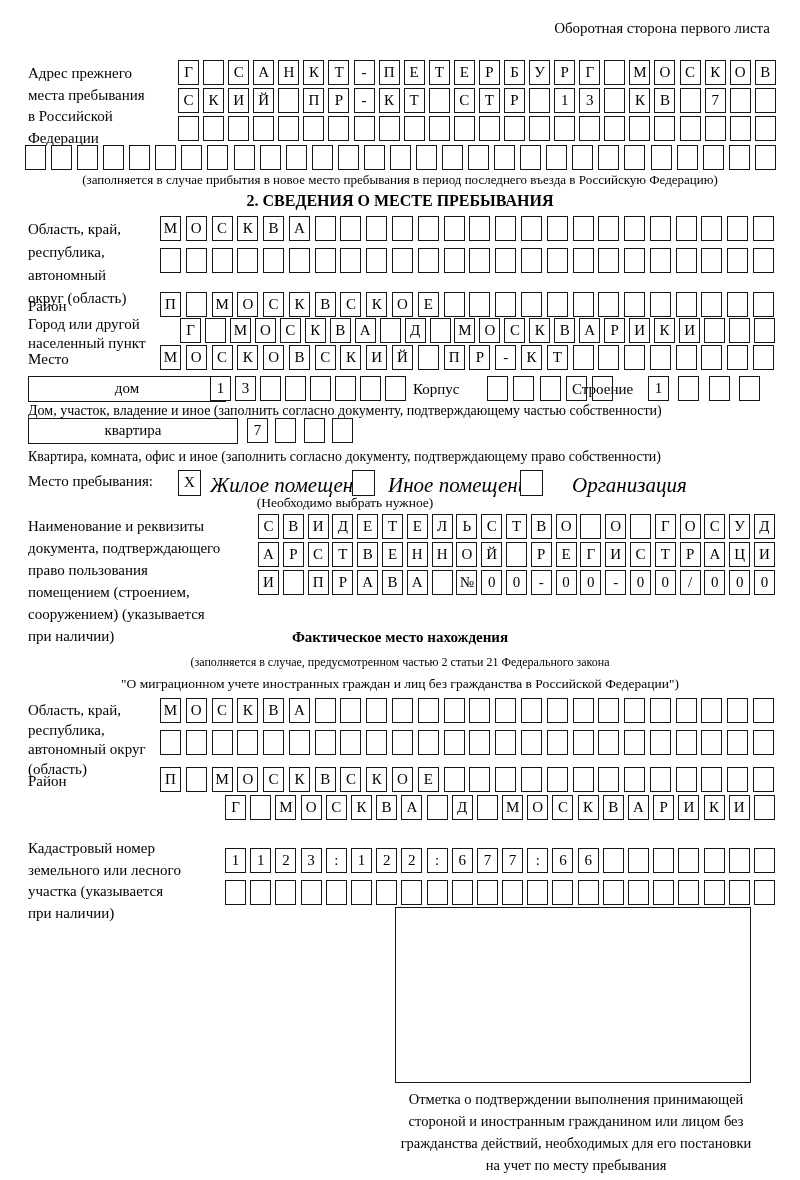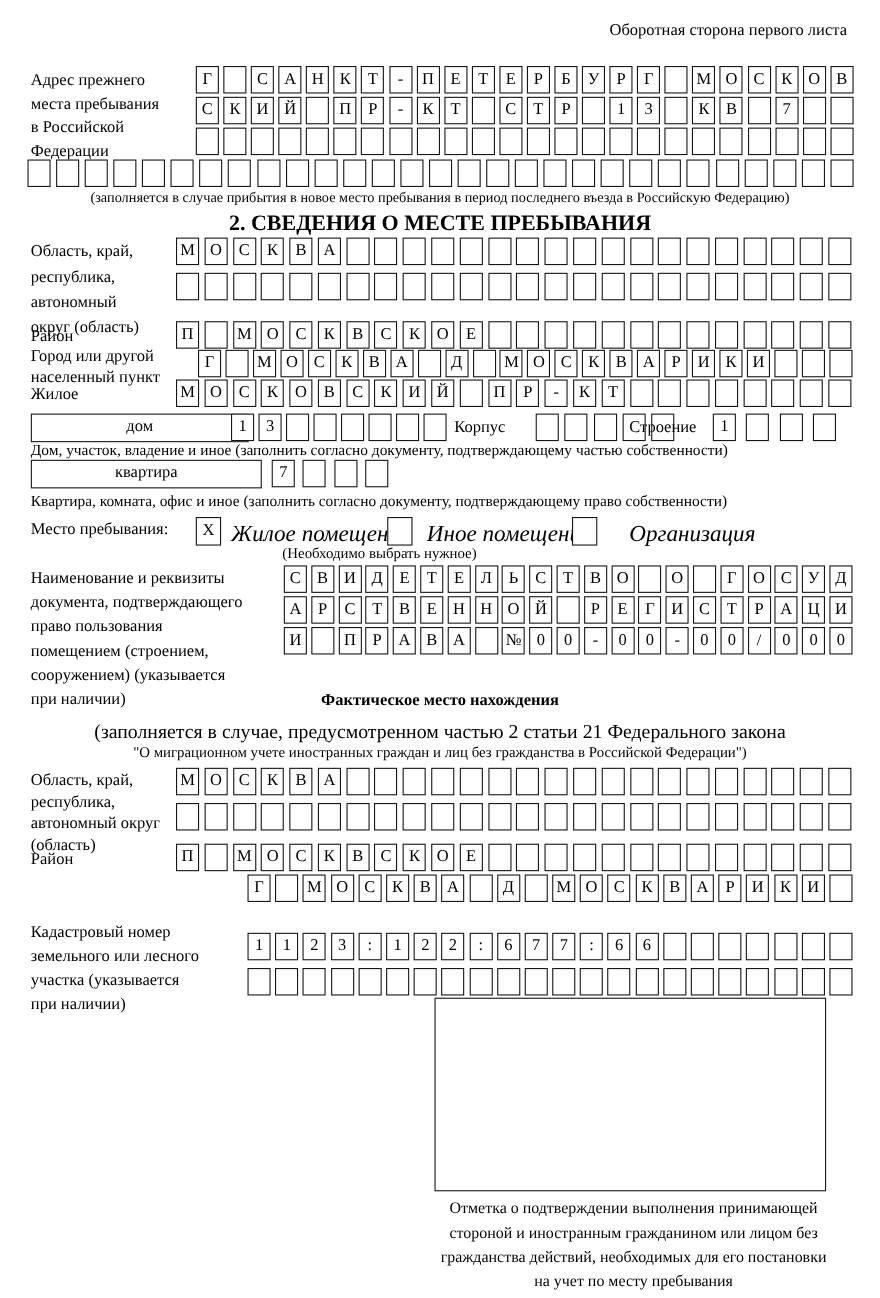--- a/index.html
+++ b/index.html
@@ -21,21 +21,21 @@
   
   #hdr-note{top:20px;right:30px;font-size:15px;}
   
   #lbl-prev{top:63px;left:28px;width:140px;}
   #r-prev1{top:60px;left:178px;width:598px;}
   #r-prev2{top:88px;left:178px;width:598px;}
   #r-prev3{top:116px;left:178px;width:598px;}
   #r-prev4{top:145px;left:25px;width:751px;}
   #note-prev{top:172px;left:0;width:800px;}
   
-  #t-sec2{top:192px;left:0;width:800px;font-size:20px;}
+  #t-sec2{top:192px;left:0;width:800px;font-size:16px;}
   #lbl-reg2{top:218px;left:28px;width:112px;line-height:23px;}
   #r-reg2a{top:216px;left:160px;width:614px;}
   #r-reg2b{top:248px;left:160px;width:614px;}
   #lbl-dis2{top:296px;left:28px;}
   #r-dis2{top:292px;left:160px;width:614px;}
   #lbl-city2{top:315px;left:28px;width:132px;line-height:19px;}
   #r-city2{top:318px;left:180px;width:595px;}
   #lbl-street{top:349px;left:28px;}
   #r-street{top:345px;left:160px;width:614px;}
   #box-dom{top:376px;left:28px;width:198px;}
@@ -55,21 +55,21 @@
   #lbl-opt2{top:473px;left:388px;}
   #cb3{top:470px;left:520px;}
   #lbl-opt3{top:473px;left:572px;}
   #note-stay{top:495px;left:180px;width:330px;font-size:13.5px;}
   #lbl-doc{top:515px;left:28px;width:215px;line-height:22px;}
   #r-doc1{top:514px;left:258px;width:517px;}
   #r-doc2{top:542px;left:258px;width:517px;}
   #r-doc3{top:570px;left:258px;width:517px;}
   
   #t-fact{top:629px;left:0;width:800px;font-size:15px;}
-  #note-fact1{top:655px;left:0;width:800px;font-size:18px;}
+  #note-fact1{top:655px;left:0;width:800px;font-size:12px;}
   #note-fact2{top:676px;left:0;width:800px;font-size:13.5px;}
   #lbl-reg3{top:701px;left:28px;width:150px;line-height:19.5px;}
   #r-reg3a{top:698px;left:160px;width:614px;}
   #r-reg3b{top:730px;left:160px;width:614px;}
   #lbl-dis3{top:771px;left:28px;}
   #r-dis3{top:767px;left:160px;width:614px;}
   #lbl-city3{top:793px;left:28px;width:205px;line-height:21px;}
   #r-city3{top:795px;left:225px;width:550px;}
   #lbl-cad{top:838px;left:28px;width:185px;line-height:21.5px;}
   #r-cad1{top:848px;left:225px;width:550px;}
@@ -308,21 +308,21 @@
       <span class="cell">А</span>
       <span class="cell">Р</span>
       <span class="cell">И</span>
       <span class="cell">К</span>
       <span class="cell">И</span>
       <span class="cell"></span>
       <span class="cell"></span>
       <span class="cell"></span>
     </div>
 
-  <div id="lbl-street" class="abs lbl">Жилое</div>
+  <div id="lbl-street" class="abs lbl">Место</div>
   <div id="r-street" class="cellrow">
       <span class="cell">М</span>
       <span class="cell">О</span>
       <span class="cell">С</span>
       <span class="cell">К</span>
       <span class="cell">О</span>
       <span class="cell">В</span>
       <span class="cell">С</span>
       <span class="cell">К</span>
       <span class="cell">И</span>

